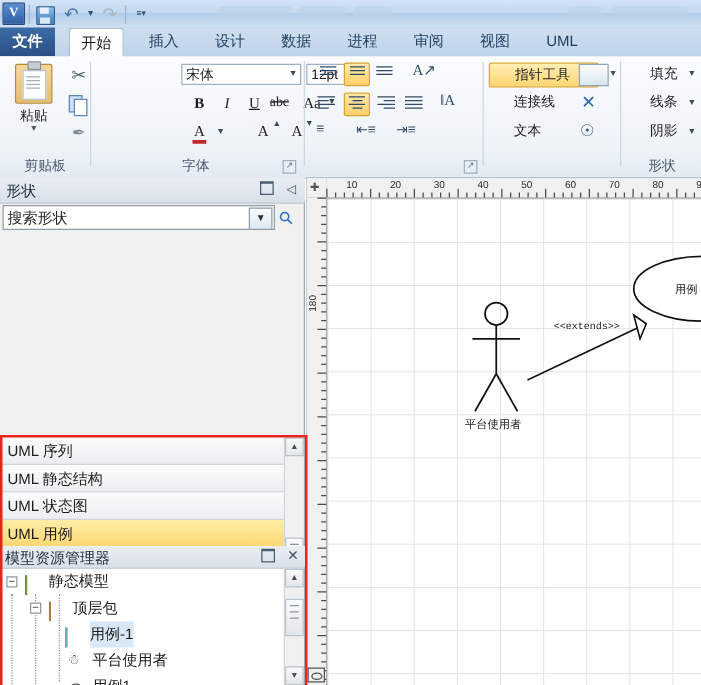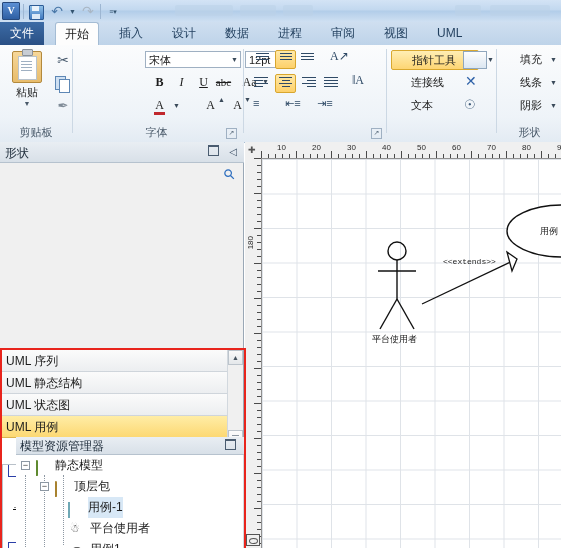--- a/index.html
+++ b/index.html
@@ -44,21 +44,21 @@
   .tabbar{
     position:absolute;left:0;top:22px;width:561px;height:23px;
     background:linear-gradient(to bottom,#cfdff0,#bed3e9);
     border-bottom:1px solid #a4bcd4;
   }
   .tab{
     position:absolute;top:0;height:23px;line-height:23px;padding:0 9px;
     font-size:12px;color:#1f3d5c;cursor:default;white-space:nowrap;
   }
   .tab.file{
-    background:linear-gradient(to bottom,#3c6ba5,#2a5085);color:#fff;font-weight:normal;
+    background:linear-gradient(to bottom,#3c6ba5,#2a5085);color:#fff;font-weight:bold;
     width:44px;left:0;text-align:center;padding:0;
   }
   .tab.active{
     background:#fdfdfd;color:#1a1a1a;border-left:1px solid #a4bcd4;border-right:1px solid #a4bcd4;
     border-top:1px solid #a4bcd4;border-radius:3px 3px 0 0;height:24px;line-height:23px;
   }
 
   
   .ribbon{
     position:absolute;left:0;top:45px;width:561px;height:97px;
@@ -208,21 +208,21 @@
   .arr-ic i{position:absolute;left:0;top:1px;width:0;height:0;border-top:5px solid transparent;border-bottom:5px solid transparent;border-right:7px solid transparent;}
   .arr-ic i:before{content:"";position:absolute;left:0;top:-5px;width:0;height:0;border-top:5px solid transparent;border-bottom:5px solid transparent;border-right:7px solid #fff;}
   .arr-x{position:absolute;left:8px;top:0;font-size:7px;color:#111;letter-spacing:-1px;}
 
   .gbar{
     position:absolute;right:0;top:322px;width:15px;height:112px;background:#f0f0f0;border-left:1px solid #d2d8de;
   }
 
   
   .model-panel{
-    position:absolute;left:16px;top:437px;width:244px;height:111px;background:#fff;
+    position:absolute;left:0;top:437px;width:244px;height:111px;background:#fff;
     border-right:1px solid #9aa8b6;box-sizing:border-box;
   }
   .mp-head{
     position:absolute;left:0;top:0;width:244px;height:17px;
     background:linear-gradient(to bottom,#e9eef3,#d8e0e8);border-bottom:1px solid #b6c2ce;
   }
   .mp-title{position:absolute;left:4px;top:1px;font-size:12px;color:#22303e;}
   .mp-btn{position:absolute;top:2px;width:13px;height:13px;text-align:center;line-height:12px;font-size:10px;color:#3d5066;}
   .tree{position:absolute;left:0;top:18px;width:228px;font-size:12px;}
   .tnode{position:relative;height:21px;line-height:21px;white-space:nowrap;}
@@ -431,20 +431,23 @@
     </div>
   </div>
 
   <div class="shapes-panel">
     <div class="sp-head">
       <div class="sp-title">形状</div>
       <div class="sp-btn" style="left:206px;"><span class="sp-sq"></span></div>
       <div class="sp-btn" style="left:226px;">◁</div>
     </div>
 
+    <div class="sp-search" placeholder="搜索形状">搜索形状
+      <div class="sp-dd">▼</div>
+    </div>
     <div class="sp-mag">⚲</div>
 
     <div class="stencil-list">
       <div class="srow">UML 序列</div>
       <div class="srow">UML 静态结构</div>
       <div class="srow">UML 状态图</div>
       <div class="srow sel">UML 用例</div>
     </div>
 
     <div class="sbar">

